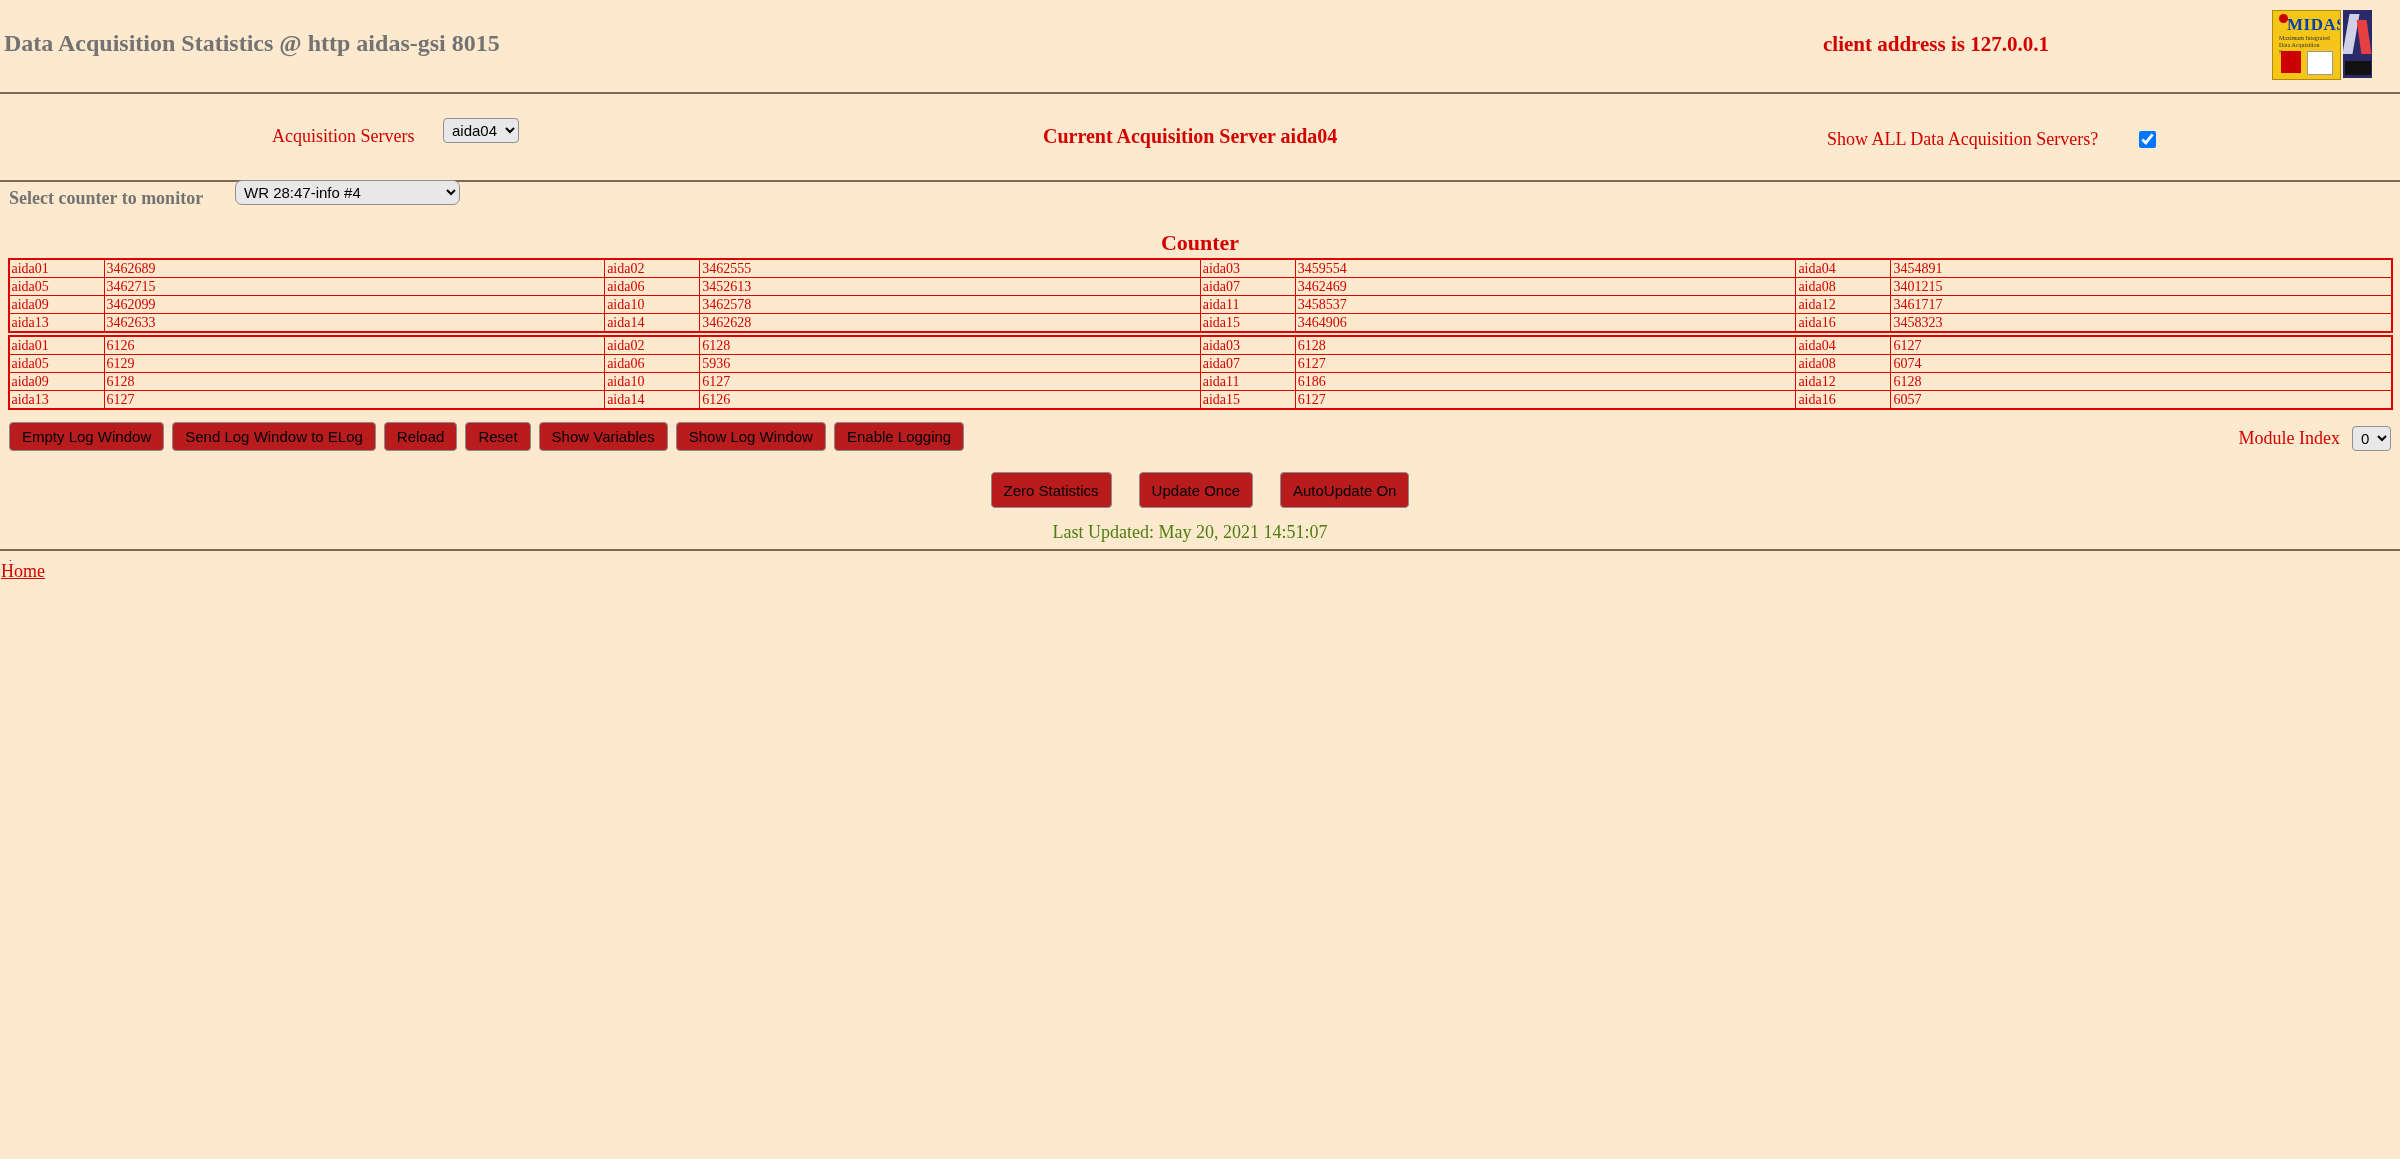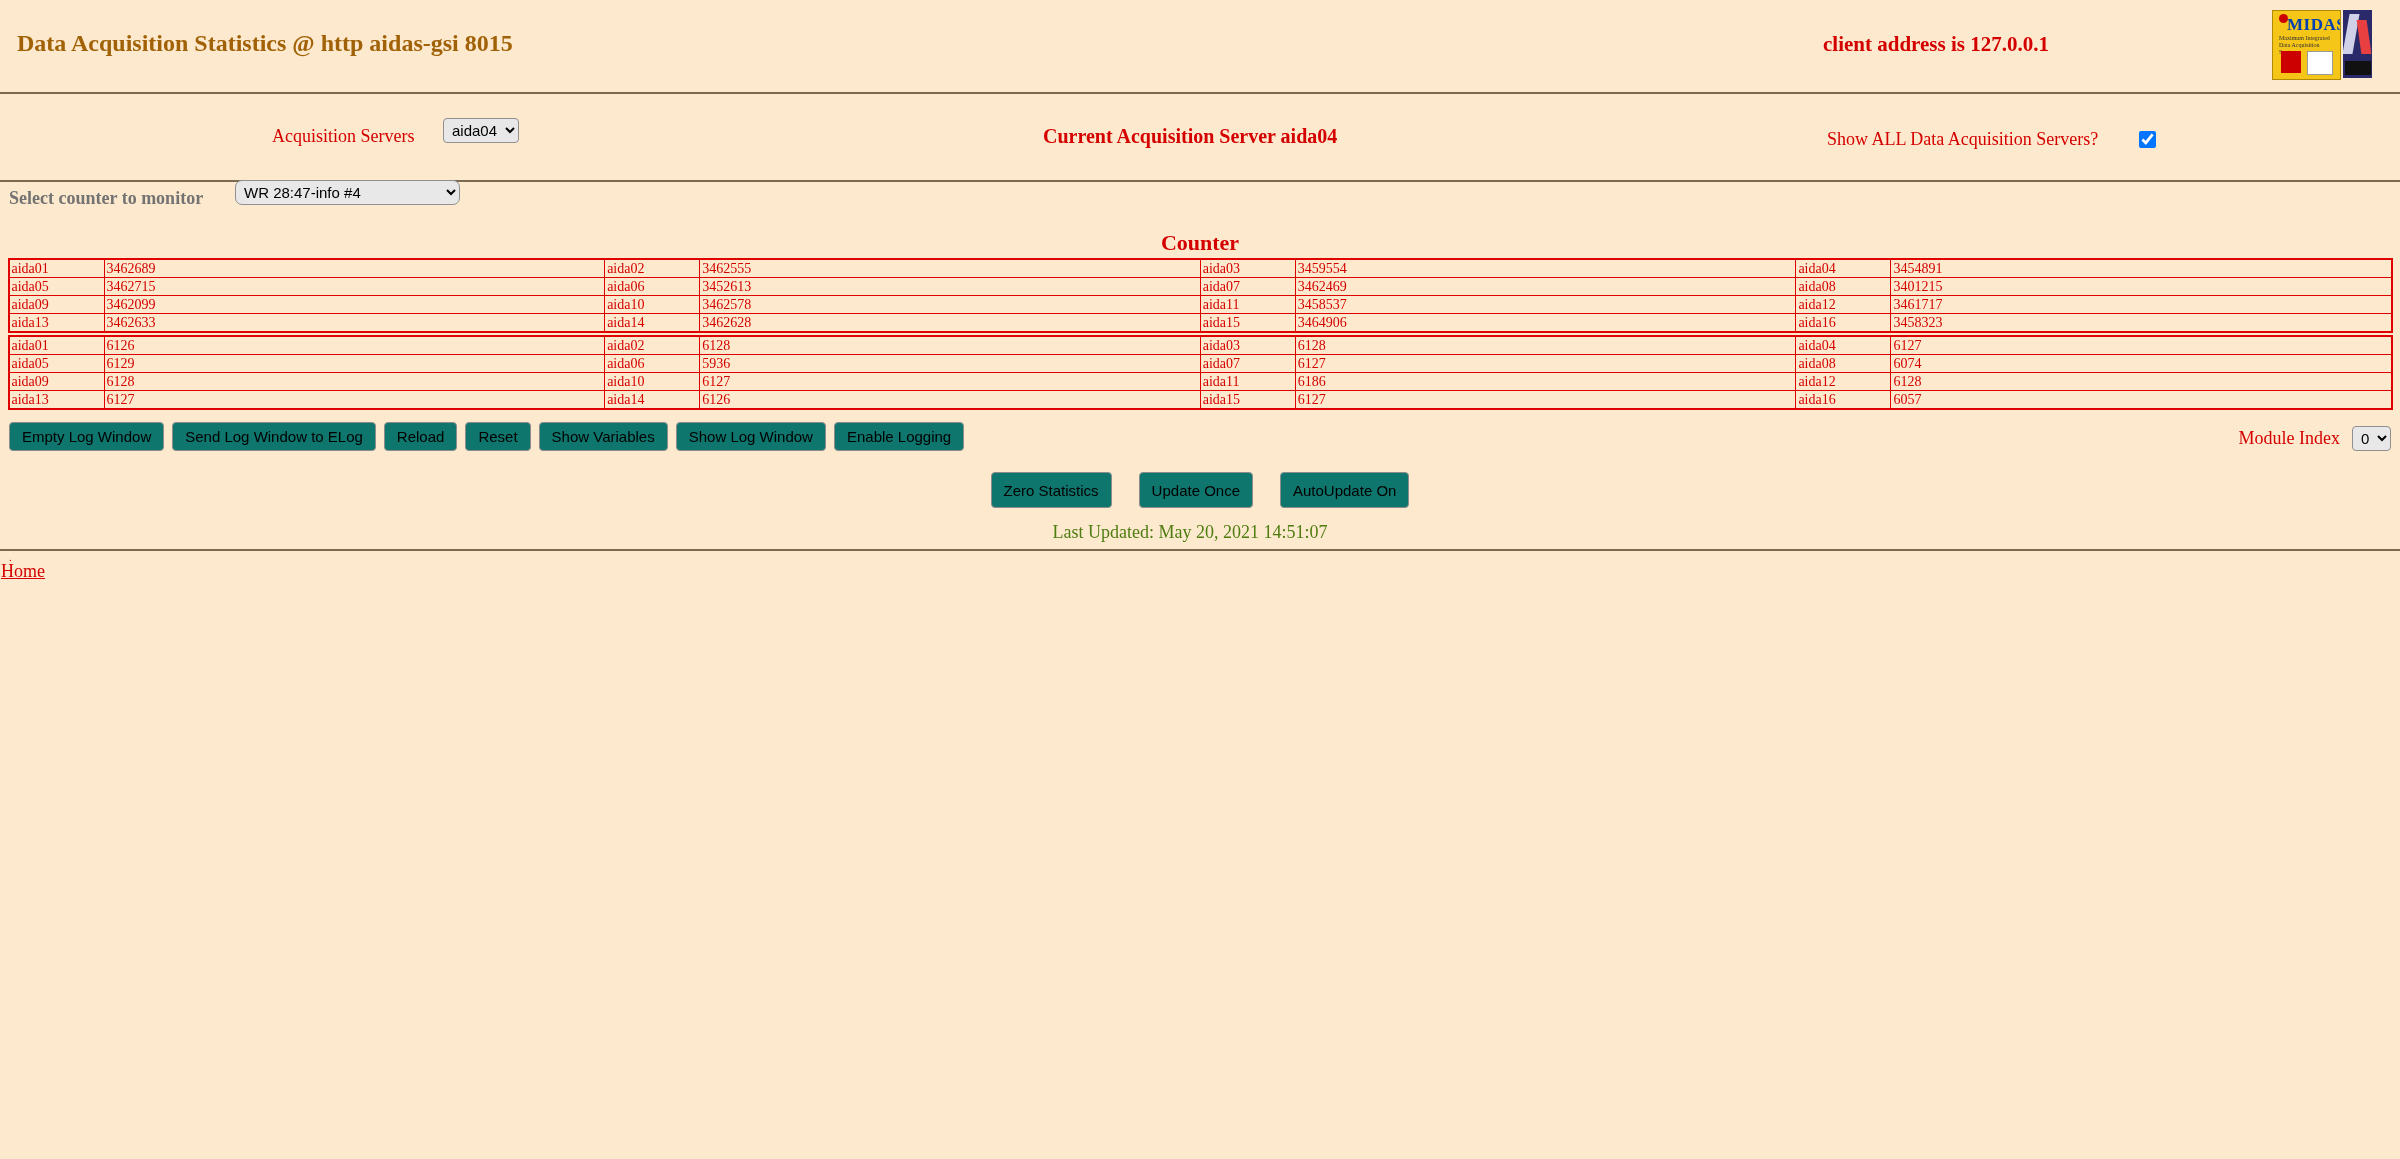--- a/index.html
+++ b/index.html
@@ -19,25 +19,25 @@
     width: 2400px;
     padding: 0;
   }
   
   .header-row {
     position: relative;
     height: 92px;
   }
   .title {
     position: absolute;
-    left: 17px;
+    left: 4px;
     top: 30px;
     font-size: 24px;
     font-weight: bold;
-    color: #a16207;
+    color: #737373;
     font-family: "Liberation Serif", serif;
     text-align: right;
   }
   .client-addr {
     position: absolute;
     left: 1823px;
     top: 32px;
     font-size: 21px;
     font-weight: bold;
     color: #d40000;
@@ -230,21 +230,21 @@
   td.val  { text-align: left; padding-left: 250px; }
   
   .button-row {
     position: relative;
     margin-top: 12px;
     height: 38px;
   }
   button {
     font-family: "Liberation Sans", sans-serif;
     font-size: 15px;
-    background: #0f766e;
+    background: #b91c1c;
     border: 1px solid #8c8c8c;
     border-radius: 4px;
     padding: 5px 12px;
     color: #000;
     cursor: pointer;
   }
   .btn-left {
     position: absolute;
     left: 9px;
     top: 0;

